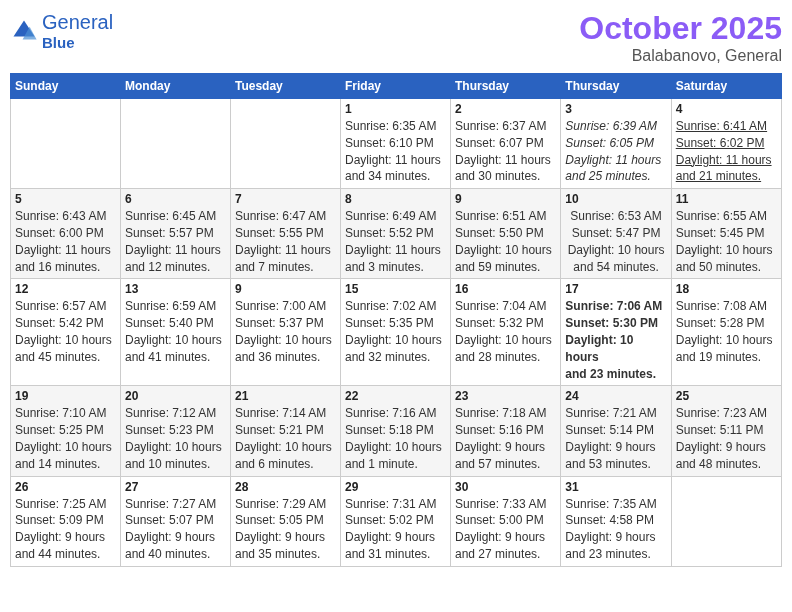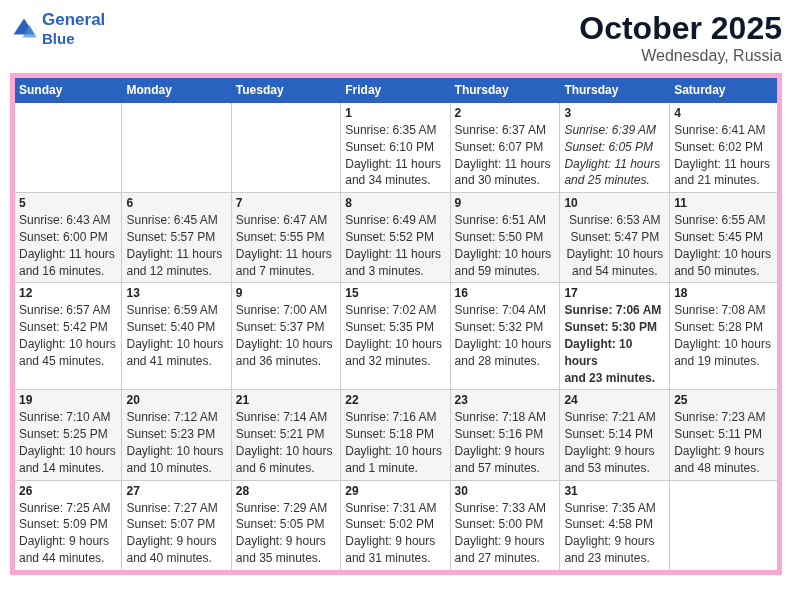--- a/index.html
+++ b/index.html
@@ -30,30 +30,30 @@
     .logo-icon {
       width: 28px;
       height: 28px;
     }
     .title-block {
       text-align: right;
     }
     .month-title {
       font-size: 32px;
       font-weight: bold;
-      color: #0f172a;
+      color: #8b5cf6;
     }
     .location-title {
       font-size: 16px;
       color: #555;
     }
     .calendar {
       width: 100%;
       border-collapse: collapse;
-      border: 5px solid #f9a8d4;
+      border: 1px solid #f9a8d4;
     }
     .calendar th {
       background: #2a62c0;
       color: #fff;
       font-size: 12px;
       font-weight: bold;
       padding: 5px 4px;
       text-align: left;
       border: 1px solid #2a62c0;
     }
@@ -98,27 +98,27 @@
 <body>
 
 <div class="page">
   <div class="header">
     <div class="logo">
       <svg class="logo-icon" viewBox="0 0 40 40">
         <polygon points="20,5 35,28 5,28" fill="#2a62c0"></polygon>
         <polygon points="28,14 38,32 18,32" fill="#4a8fd4" opacity="0.7"></polygon>
       </svg>
       <div style="line-height:1.2;">
-        <div style="font-size:17px;font-weight:bold;color:#2a62c0;">General</div>
+        <div style="font-size:20px;font-weight:normal;color:#2a62c0;">General</div>
         <div style="font-size:15px;font-weight:bold;color:#2a62c0;">Blue</div>
       </div>
     </div>
     <div class="title-block">
       <div class="month-title">October 2025</div>
-      <div class="location-title">Wednesday, Russia</div>
+      <div class="location-title">Balabanovo, General</div>
     </div>
   </div>
 
   <table class="calendar">
     <thead>
       <tr class="row-header">
       <th>Sunday</th>
           <th>Monday</th>
           <th>Tuesday</th>
           <th>Friday</th>
@@ -148,21 +148,21 @@
           </td>
           <td>
             <span class="day-number">3</span>
             <div class="day-info" style="white-space: pre-line; font-style: italic;">Sunrise: 6:39 AM
 Sunset: 6:05 PM
 Daylight: 11 hours
 and 25 minutes.</div>
           </td>
           <td>
             <span class="day-number">4</span>
-            <div class="day-info" style="white-space: pre-line;">Sunrise: 6:41 AM
+            <div class="day-info" style="white-space: pre-line; text-decoration: underline;">Sunrise: 6:41 AM
 Sunset: 6:02 PM
 Daylight: 11 hours
 and 21 minutes.</div>
           </td>
         </tr>
         <tr class="row2">
           <td>
             <span class="day-number">5</span>
             <div class="day-info" style="white-space: pre-line;">Sunrise: 6:43 AM
 Sunset: 6:00 PM

